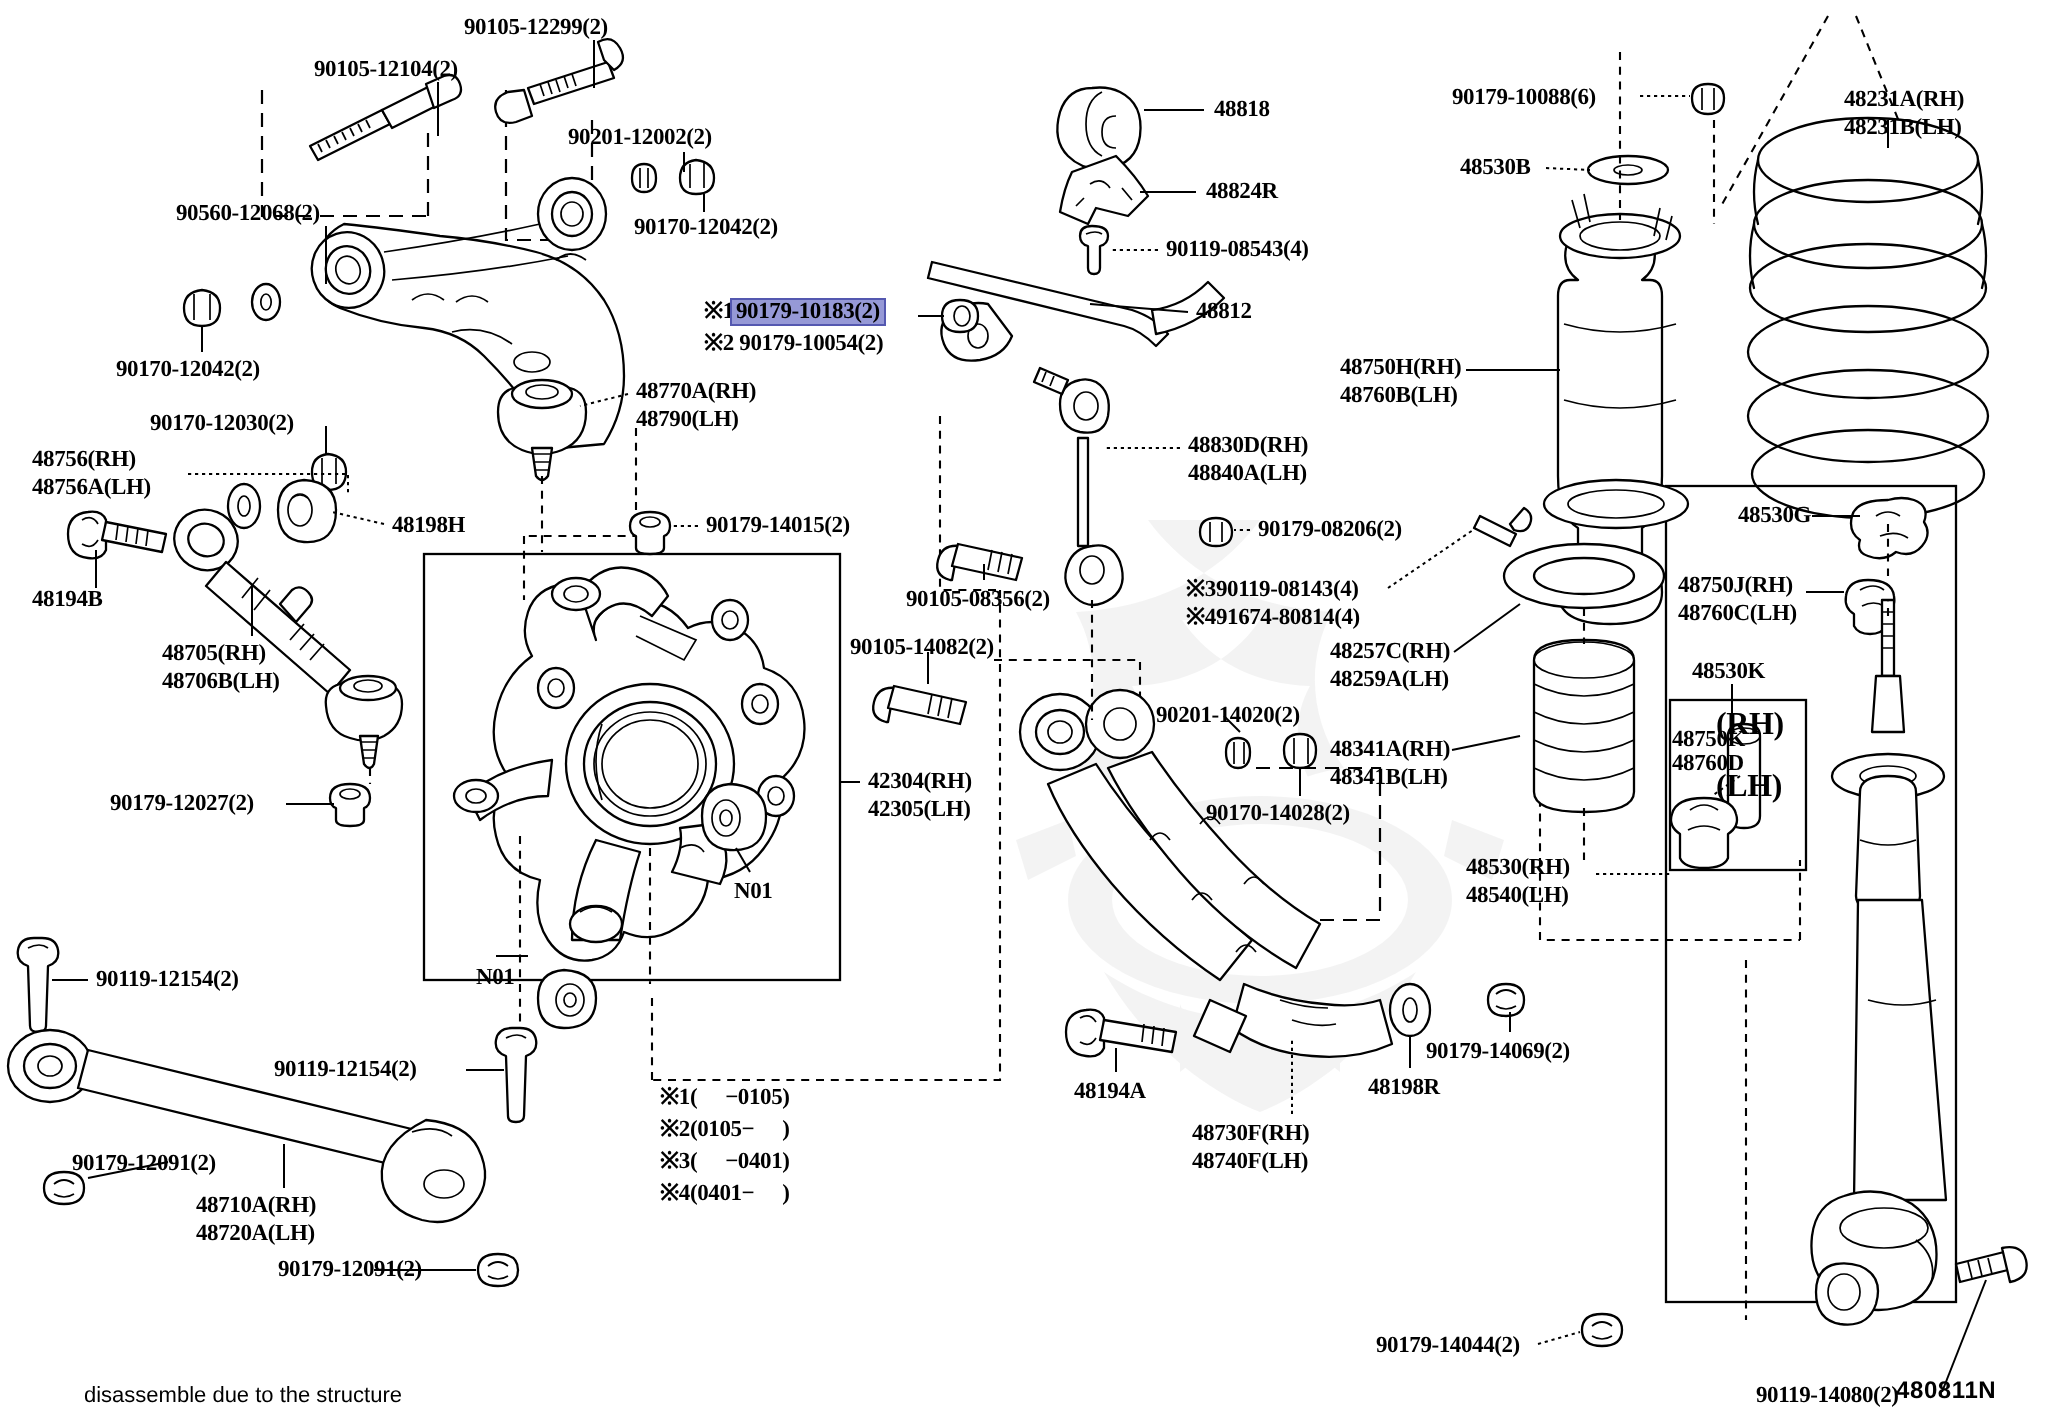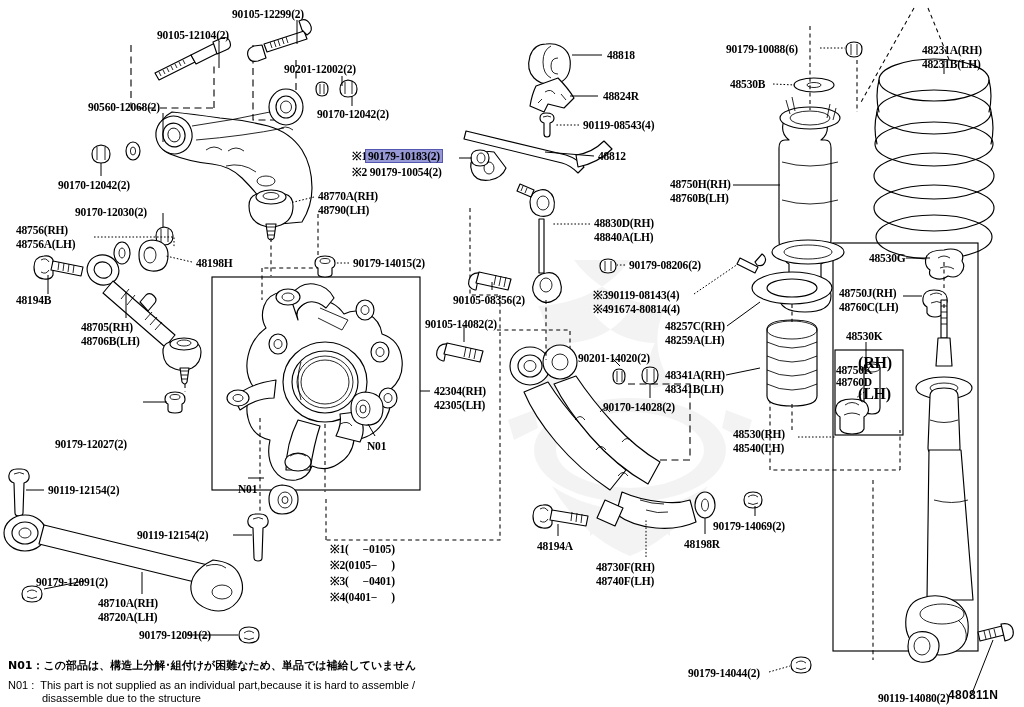--- a/index.html
+++ b/index.html
@@ -646,21 +646,21 @@
       <div class="lbl" style="left: 88px; top: 101px;">90560-12068(2)</div>
       <div class="lbl" style="left: 317px; top: 108px;">90170-12042(2)</div>
       <div class="lbl" style="left: 58px; top: 179px;">90170-12042(2)</div>
       <div class="lbl" style="left: 75px; top: 206px;">90170-12030(2)</div>
       <div class="lbl" style="left: 16px; top: 224px;">48756(RH)
 48756A(LH)</div>
       <div class="lbl" style="left: 196px; top: 257px;">48198H</div>
       <div class="lbl" style="left: 16px; top: 294px;">48194B</div>
       <div class="lbl" style="left: 81px; top: 321px;">48705(RH)
 48706B(LH)</div>
-      <div class="lbl" style="left: 55px; top: 396px; margin-top: 42px;">90179-12027(2)</div>
+      <div class="lbl" style="left: 55px; top: 396px;">90179-12027(2)</div>
       <div class="lbl" style="left: 48px; top: 484px;">90119-12154(2)</div>
       <div class="lbl" style="left: 137px; top: 529px;">90119-12154(2)</div>
       <div class="lbl" style="left: 36px; top: 576px;">90179-12091(2)</div>
       <div class="lbl" style="left: 98px; top: 597px;">48710A(RH)
 48720A(LH)</div>
       <div class="lbl" style="left: 139px; top: 629px;">90179-12091(2)</div>
       <div class="lbl" style="left: 238px; top: 483px;">N01</div>
       <div class="lbl" style="left: 367px; top: 440px;">N01</div>
       <div class="lbl" style="left: 434px; top: 385px;">42304(RH)
 42305(LH)</div>
@@ -710,19 +710,17 @@
       <div class="lbl small" style="left: 858px; top: 388px;">(LH)</div>
       <div class="lbl" style="left: 688px; top: 667px;">90179-14044(2)</div>
       <div class="lbl" style="left: 878px; top: 692px;">90119-14080(2)</div>
     </div>
 
   <div class="lbl" style="left:330px;top:543px;">※1(　 −0105)</div>
   <div class="lbl" style="left:330px;top:559px;">※2(0105−　 )</div>
   <div class="lbl" style="left:330px;top:575px;">※3(　 −0401)</div>
   <div class="lbl" style="left:330px;top:591px;">※4(0401−　 )</div>
 
-  <div class="note jp" style="left:8px;top:659px;">N01：この部品は、構造上分解･組付けが困難なため、単品では補給していません</div>
-  <div class="note" style="left:8px;top:678px;">N01 :  This part is not supplied as an individual part,because it is hard to assemble /</div>
   <div class="note" style="left:42px;top:691px;">disassemble due to the structure</div>
 
   <div class="figid" style="left:948px;top:688px;">480811N</div>
 
 </div>
 
 </body></html>

